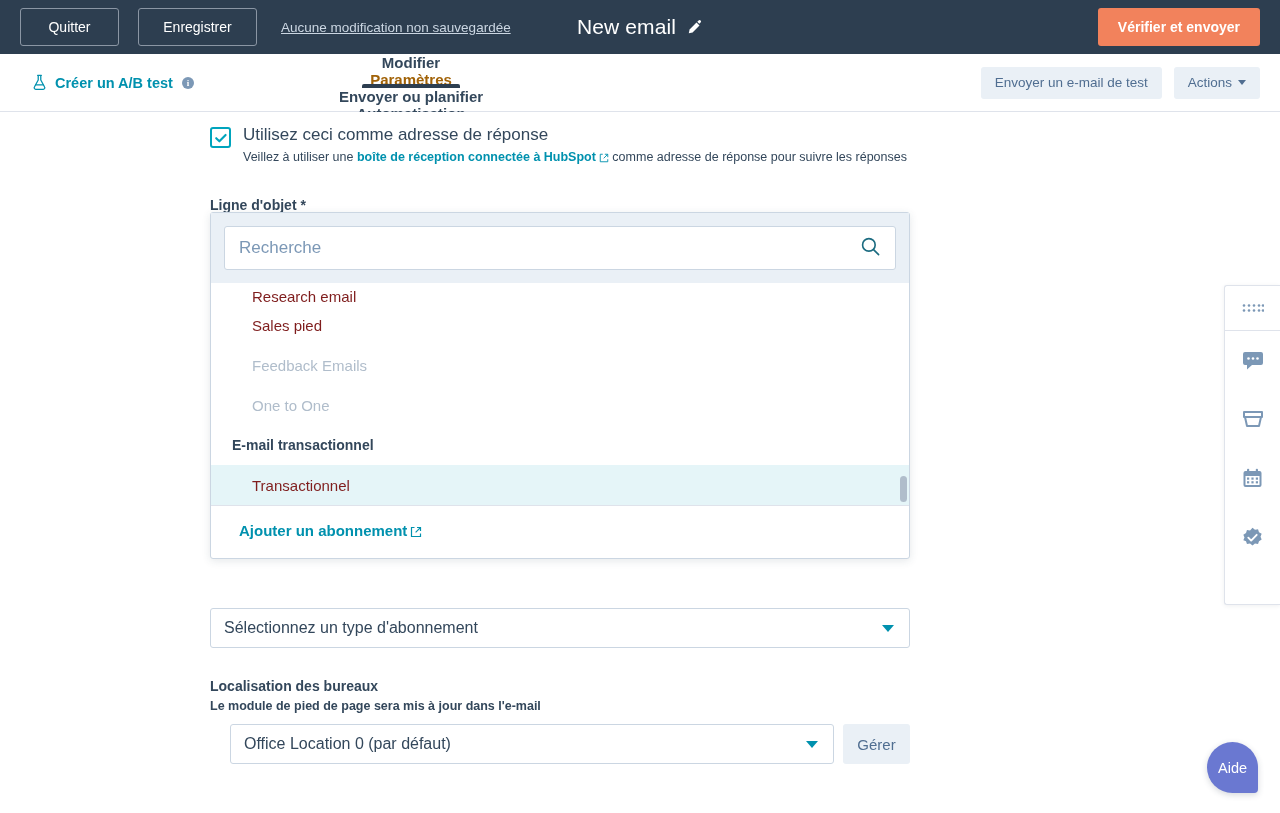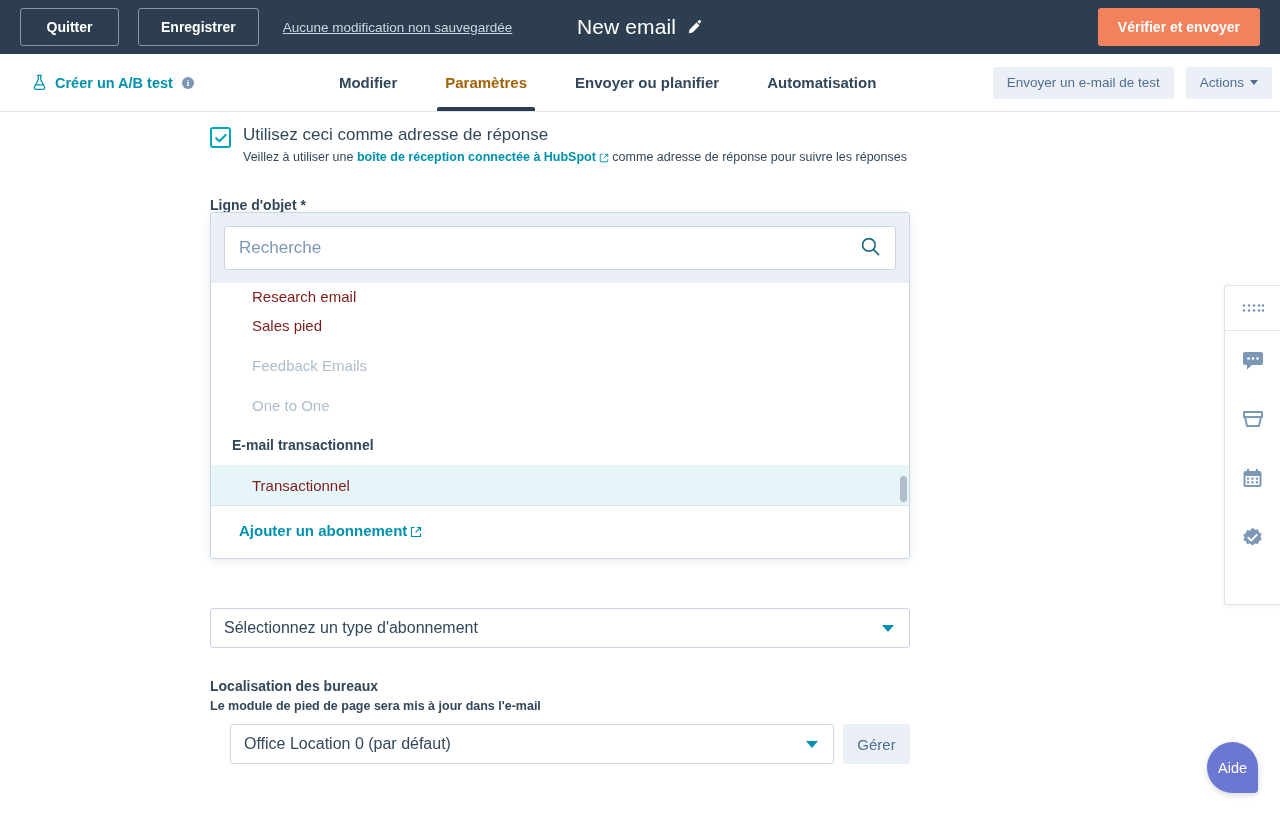--- a/index.html
+++ b/index.html
@@ -14,21 +14,21 @@
   
   .topbar {
     position: absolute; top: 0; left: 0; width: 1280px; height: 54px;
     background: #2d3e50;
     display: flex; align-items: center;
   }
   .btn-outline-dark {
     height: 38px; min-width: 99px; padding: 0 22px;
     background: transparent; color: #ffffff;
     border: 1px solid #8b96a4; border-radius: 3px;
-    font-size: 14px; font-weight: bold; cursor: pointer;
+    font-size: 14px; font-weight: normal; cursor: pointer;
     font-family: "Liberation Sans", sans-serif;
     display: flex; align-items: center; justify-content: center;
   }
   .topbar .quitter { margin-left: 20px; }
   .topbar .enregistrer { margin-left: 19px; min-width: 119px; }
   .save-status {
     margin-left: 24px; color: #cbd6e2; font-size: 13.5px;
     text-decoration: underline; cursor: pointer; white-space: nowrap;
   }
   .title-wrap {
@@ -61,32 +61,32 @@
     margin-left: 31px; color: #0091ae;
     font-size: 14.5px; font-weight: bold; cursor: pointer;
   }
   .flask-icon { width: 17px; height: 17px; display: block; }
   .info-dot {
     width: 12px; height: 12px; border-radius: 50%;
     background: #7c98b6; color: #fff; font-size: 9px; font-weight: bold;
     display: inline-flex; align-items: center; justify-content: center;
     font-family: "Liberation Serif", serif; margin-left: 2px;
   }
-  .navtabs { display: flex; align-items: center; height: 100%; margin-left: 121px; gap: 0; }
+  .navtabs { display: flex; align-items: center; height: 100%; margin-left: 121px; gap: 0; flex-direction: column; }
   .navtab {
     height: 100%; display: flex; align-items: center; padding: 0 24px;
     font-size: 15px; font-weight: bold; color: #33475b; cursor: pointer;
     position: relative;
   }
   .navtab.active { color: #a16207; }
   .navtab.active::after {
     content: ""; position: absolute; left: 16px; right: 16px; bottom: 0;
     height: 4px; background: #2d3e50; border-radius: 2px 2px 0 0;
   }
-  .nav-right { position: absolute; right: 8px; display: flex; align-items: flex-start; gap: 12px; }
+  .nav-right { position: absolute; right: 20px; display: flex; align-items: flex-start; gap: 12px; }
   .btn-light {
     height: 32px; padding: 0 14px;
     background: #eaf0f6; color: #506e91; border: none; border-radius: 3px;
     font-size: 13.5px; cursor: pointer; font-family: "Liberation Sans", sans-serif;
     display: flex; align-items: center; gap: 6px;
   }
   .caret-down {
     width: 0; height: 0; border-left: 4.5px solid transparent;
     border-right: 4.5px solid transparent; border-top: 5px solid #506e91;
   }

